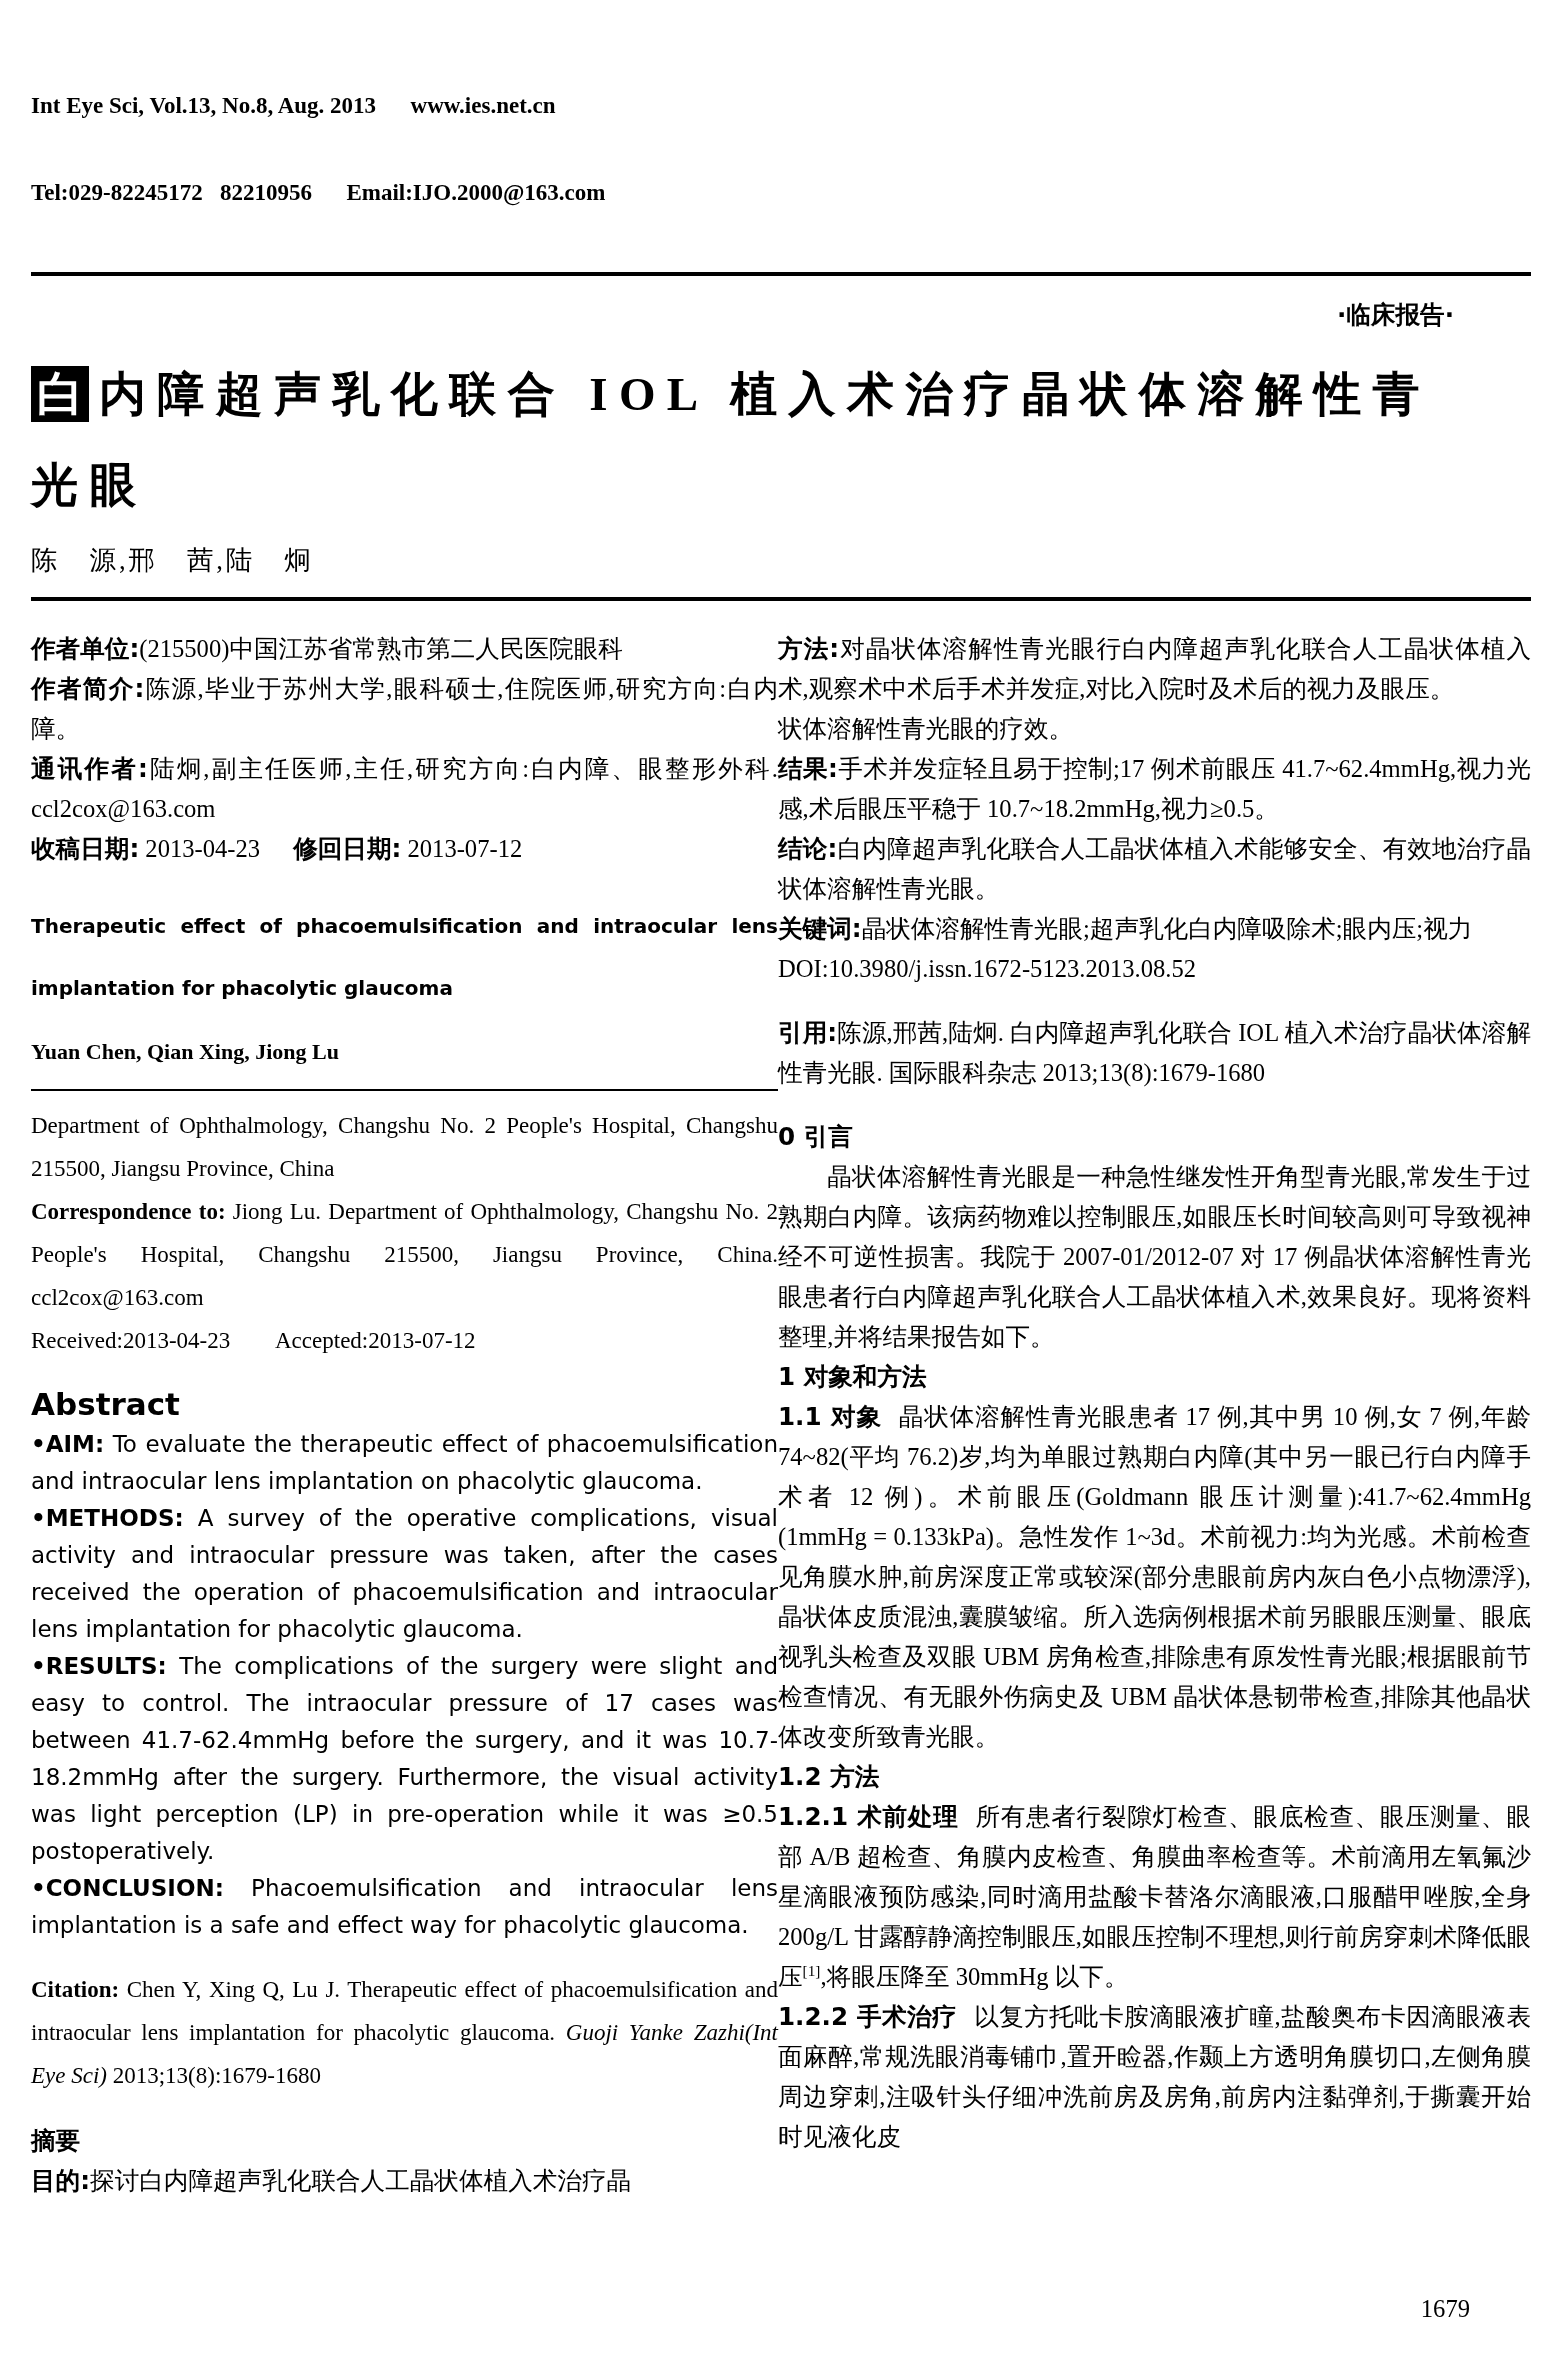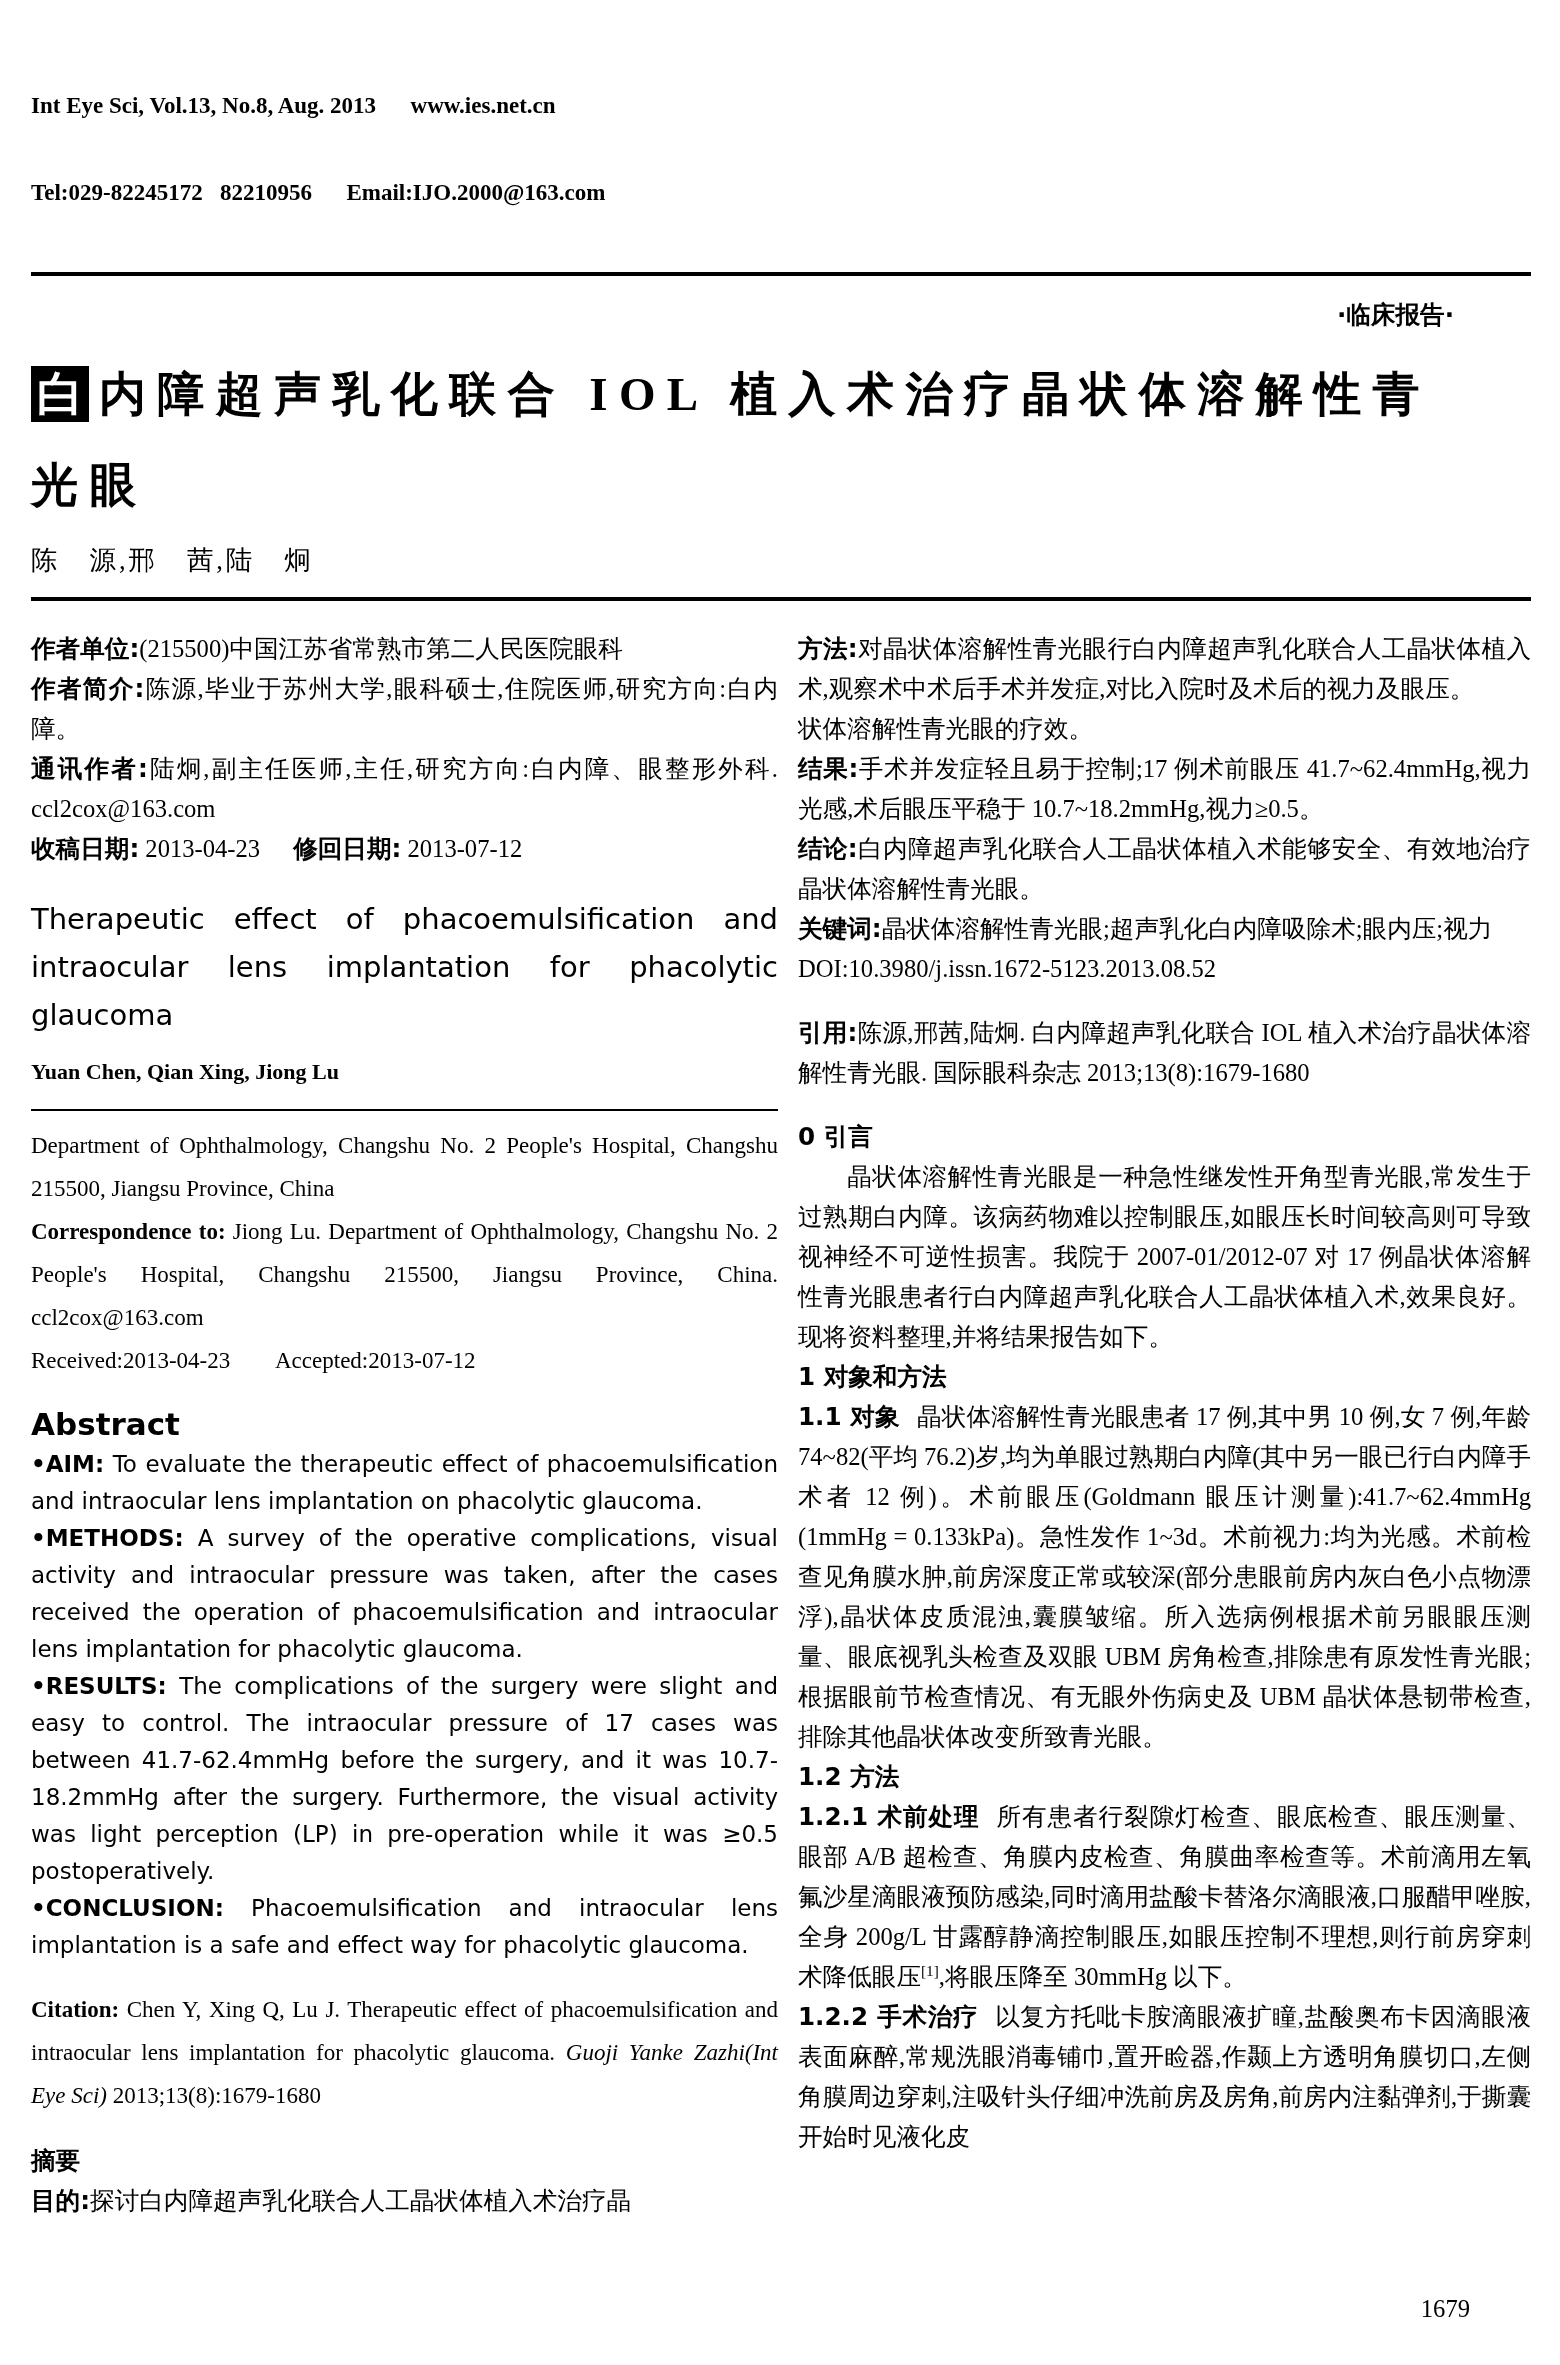--- a/index.html
+++ b/index.html
@@ -9,31 +9,31 @@
   .header{font-family:"Liberation Serif","DejaVu Serif",serif;font-weight:700;
           font-size:23px;line-height:29px;padding-right:81px;white-space:pre;}
   .rule-top{height:4.7px;background:#000;margin-top:6.6px;}
   .section-tag{font-family:"DejaVu Sans","Liberation Sans",sans-serif;font-weight:700;
                font-size:24.6px;line-height:30px;text-align:right;padding-right:77px;margin-top:24px;}
   .cn-title{font-weight:700;font-size:47px;line-height:91px;letter-spacing:11.4px;margin-top:19px;
             font-family:"Liberation Serif","DejaVu Serif",serif;}
   .inv{background:#000;color:#fff;padding:1.9px 5.7px;letter-spacing:0;margin-right:9.5px;}
   .cn-authors{font-size:26.5px;line-height:45px;margin-top:6.6px;letter-spacing:2.8px;}
   .rule-authors{height:4.3px;background:#000;margin-top:14px;}
-  .cols{display:flex;gap:20px;margin-top:27.5px;}
+  .cols{display:flex;margin-top:27.5px;}
   .col-left{width:747px;flex:none;}
   .col-right{flex:1;min-width:0;}
   p{margin:0;}
   .cnp{font-family:"Liberation Serif","DejaVu Serif",serif;font-size:24.6px;line-height:40px;text-align:justify;}
   .hei{font-family:"DejaVu Sans","Liberation Sans",sans-serif;font-weight:700;}
   .runin{margin-right:17px;}
   .ml{margin-left:33px;}
   .ind{text-indent:2em;}
-  .en-title{font-family:"DejaVu Sans","Liberation Sans",sans-serif;font-weight:400;
-            font-size:29px;line-height:48px;text-align:justify;margin-top:26.5px;}
+  .en-title{font-family:"DejaVu Sans","Liberation Sans",sans-serif;font-weight:700;
+            font-size:20px;line-height:62px;text-align:justify;margin-top:26.5px;}
   .en-authors{font-family:"Liberation Serif","DejaVu Serif",serif;font-weight:700;
               font-size:22px;line-height:47px;margin-top:8.5px;}
   .rule-thin{height:2.4px;background:#000;margin:14px 0 13.3px;}
   .ens{font-family:"Liberation Serif","DejaVu Serif",serif;font-size:23px;line-height:43px;text-align:justify;}
   .dates-en{white-space:pre;}
   .abs-h{font-family:"DejaVu Sans","Liberation Sans",sans-serif;font-weight:700;
          font-size:31px;line-height:44px;margin-top:20px;}
   .ena{font-family:"DejaVu Sans","Liberation Sans",sans-serif;font-size:23px;line-height:37px;text-align:justify;}
   .mt-gap{margin-top:24px;}
   .boldserif{font-weight:700;}

